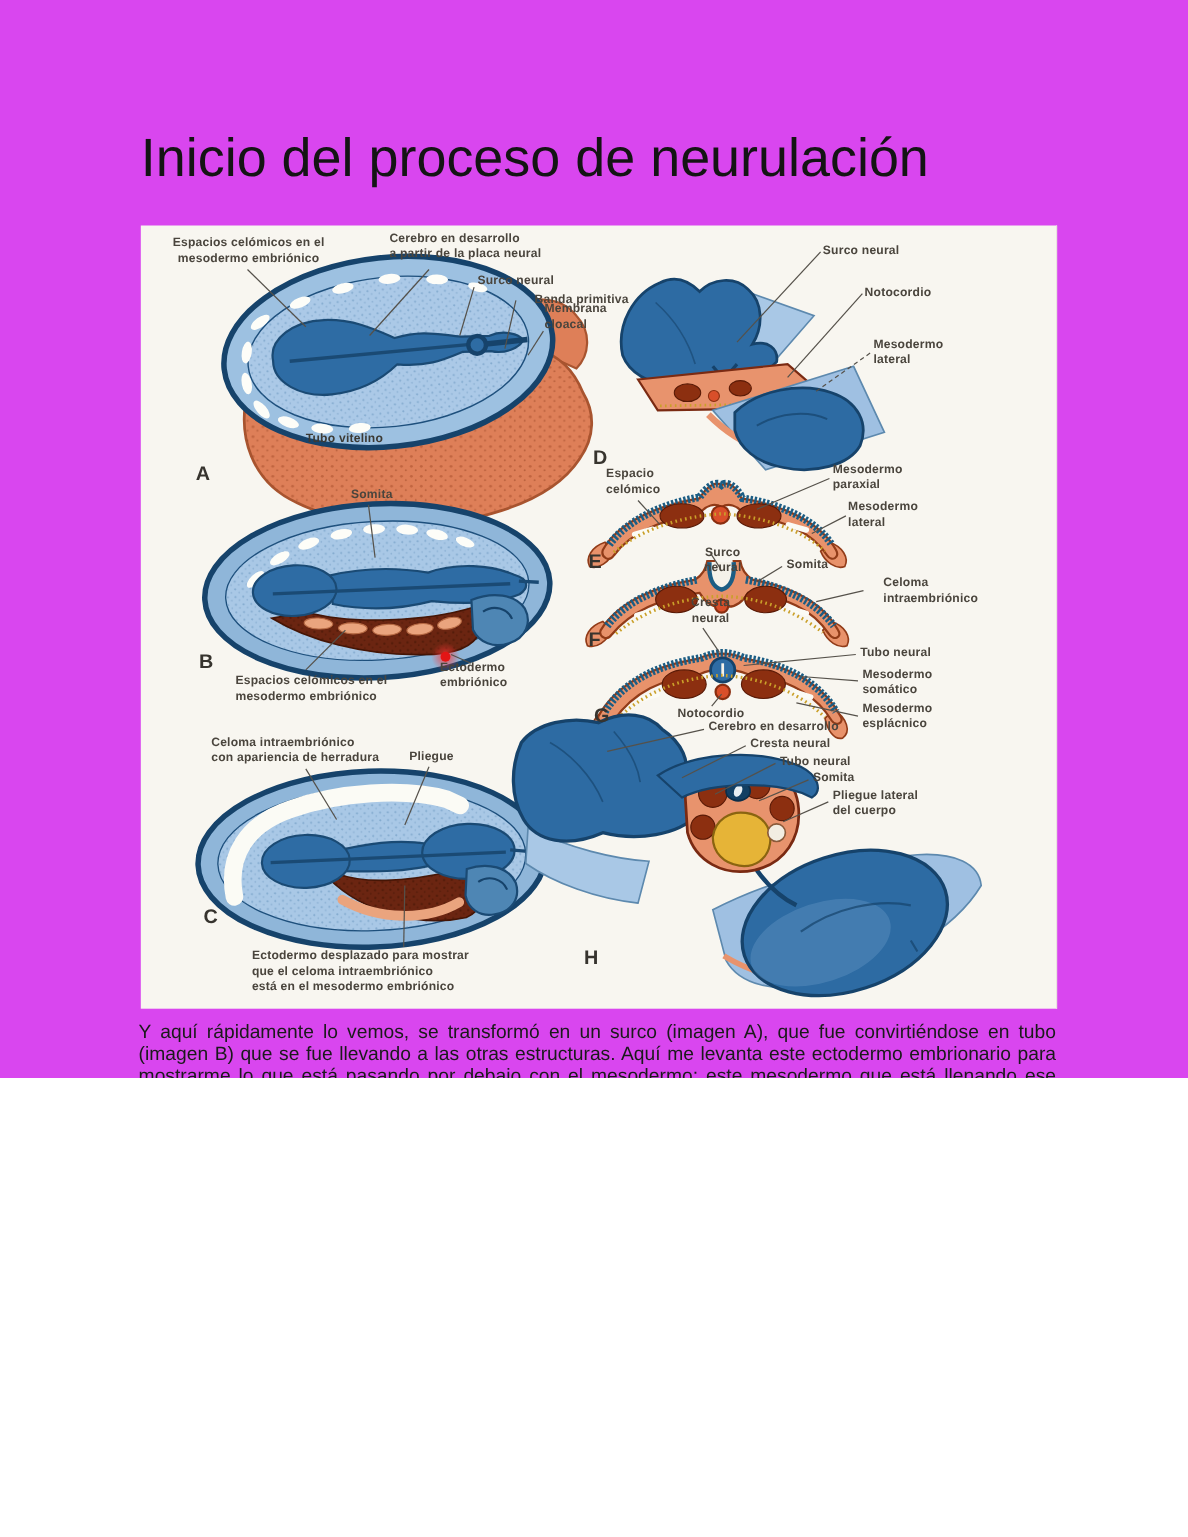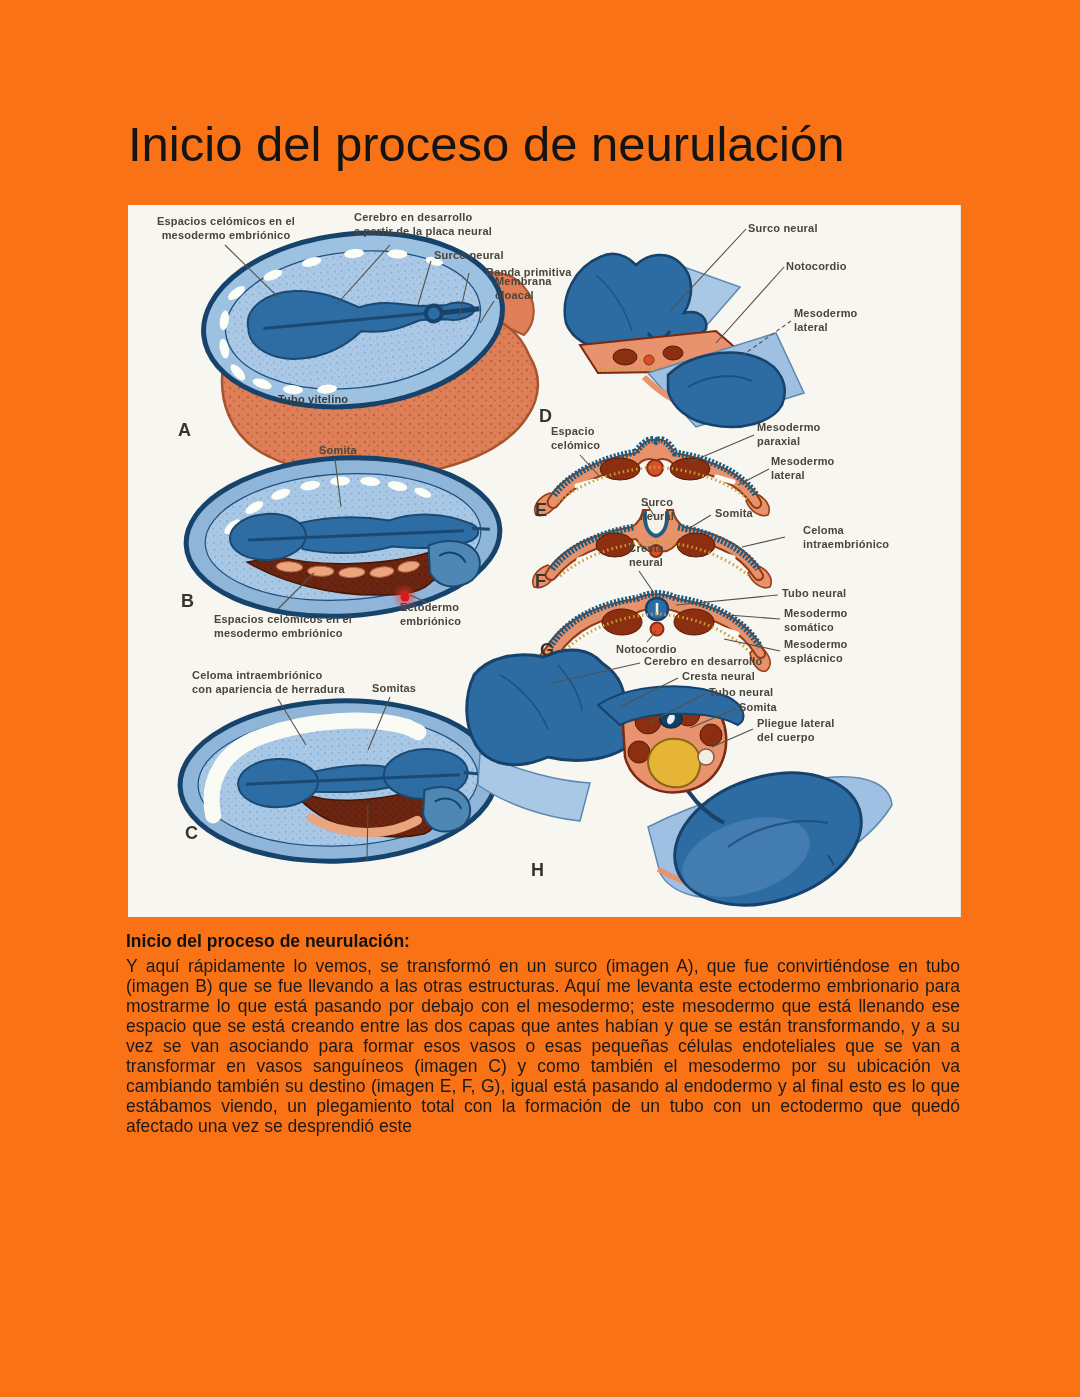--- a/index.html
+++ b/index.html
@@ -1,16 +1,16 @@
 <!DOCTYPE html>
 <html><head>
 <meta charset="utf-8">
 <style>
   html,body{margin:0;padding:0;background:#ffffff;}
-  .page{position:relative;width:1080px;height:1397px;background:#f97316;overflow:hidden;
+  .page{position:relative;width:1080px;height:980px;background:#d946ef;overflow:hidden;
         font-family:"Liberation Sans",sans-serif;color:#1c1c1c;}
   .title{position:absolute;left:128px;top:116px;font-size:49px;font-weight:400;
          color:#141414;letter-spacing:0px;white-space:nowrap;}
   .figure{position:absolute;left:128px;top:205px;width:832px;height:712px;
           background:#f8f6f0;border-right:1px solid #e8e5dd;}
   .figure svg{position:absolute;left:0;top:0;}
   .lbl{position:absolute;font-size:11px;line-height:1.25;font-weight:600;color:#4a453d;
        white-space:pre-line;letter-spacing:.2px;}
   .lbl.c{text-align:center;}
   .letter{position:absolute;font-size:18px;font-weight:700;color:#37342e;letter-spacing:1px;}
@@ -287,21 +287,24 @@
     <div class="lbl" style="left:367px;top:70px">Membrana
 cloacal</div>
     <div class="lbl" style="left:150px;top:188px;color:#3c3a34">Tubo vitelino</div>
     <div class="lbl c" style="left:182px;top:239px;width:56px">Somita</div>
     <div class="lbl" style="left:86px;top:408px">Espacios celómicos en el
 mesodermo embriónico</div>
     <div class="lbl" style="left:272px;top:396px">Ectodermo
 embriónico</div>
     <div class="lbl" style="left:64px;top:464px">Celoma intraembriónico
 con apariencia de herradura</div>
-    <div class="lbl" style="left:244px;top:477px">Somitas</div>
+    <div class="lbl" style="left:244px;top:477px">Pliegue</div>
+    <div class="lbl" style="left:101px;top:658px">Ectodermo desplazado para mostrar
+que el celoma intraembriónico
+está en el mesodermo embriónico</div>
     <div class="lbl" style="left:620px;top:17px">Surco neural</div>
     <div class="lbl" style="left:658px;top:55px">Notocordio</div>
     <div class="lbl" style="left:666px;top:102px">Mesodermo
 lateral</div>
     <div class="lbl" style="left:423px;top:220px">Espacio
 celómico</div>
     <div class="lbl" style="left:629px;top:216px">Mesodermo
 paraxial</div>
     <div class="lbl" style="left:643px;top:250px">Mesodermo
 lateral</div>
@@ -320,17 +323,16 @@
     <div class="lbl" style="left:488px;top:438px">Notocordio</div>
     <div class="lbl" style="left:516px;top:450px">Cerebro en desarrollo</div>
     <div class="lbl" style="left:554px;top:465px">Cresta neural</div>
     <div class="lbl" style="left:581px;top:481px">Tubo neural</div>
     <div class="lbl" style="left:611px;top:496px">Somita</div>
     <div class="lbl" style="left:629px;top:512px">Pliegue lateral
 del cuerpo</div>
   </div>
 
   <div class="bodytext">
-    <h2>Inicio del proceso de neurulación:</h2>
     <p>Y aquí rápidamente lo vemos, se transformó en un surco (imagen A), que fue convirtiéndose en tubo (imagen B) que se fue llevando a las otras estructuras. Aquí me levanta este ectodermo embrionario para mostrarme lo que está pasando por debajo con el mesodermo; este mesodermo que está llenando ese espacio que se está creando entre las dos capas que antes habían y que se están transformando, y a su vez se van asociando para formar esos vasos o esas pequeñas células endoteliales que se van a transformar en vasos sanguíneos (imagen C) y como también el mesodermo por su ubicación va cambiando también su destino (imagen E, F, G), igual está pasando al endodermo y al final esto es lo que estábamos viendo, un plegamiento total con la formación de un tubo con un ectodermo que quedó afectado una vez se desprendió este</p>
   </div>
 
 </div>
 
 </body></html>

